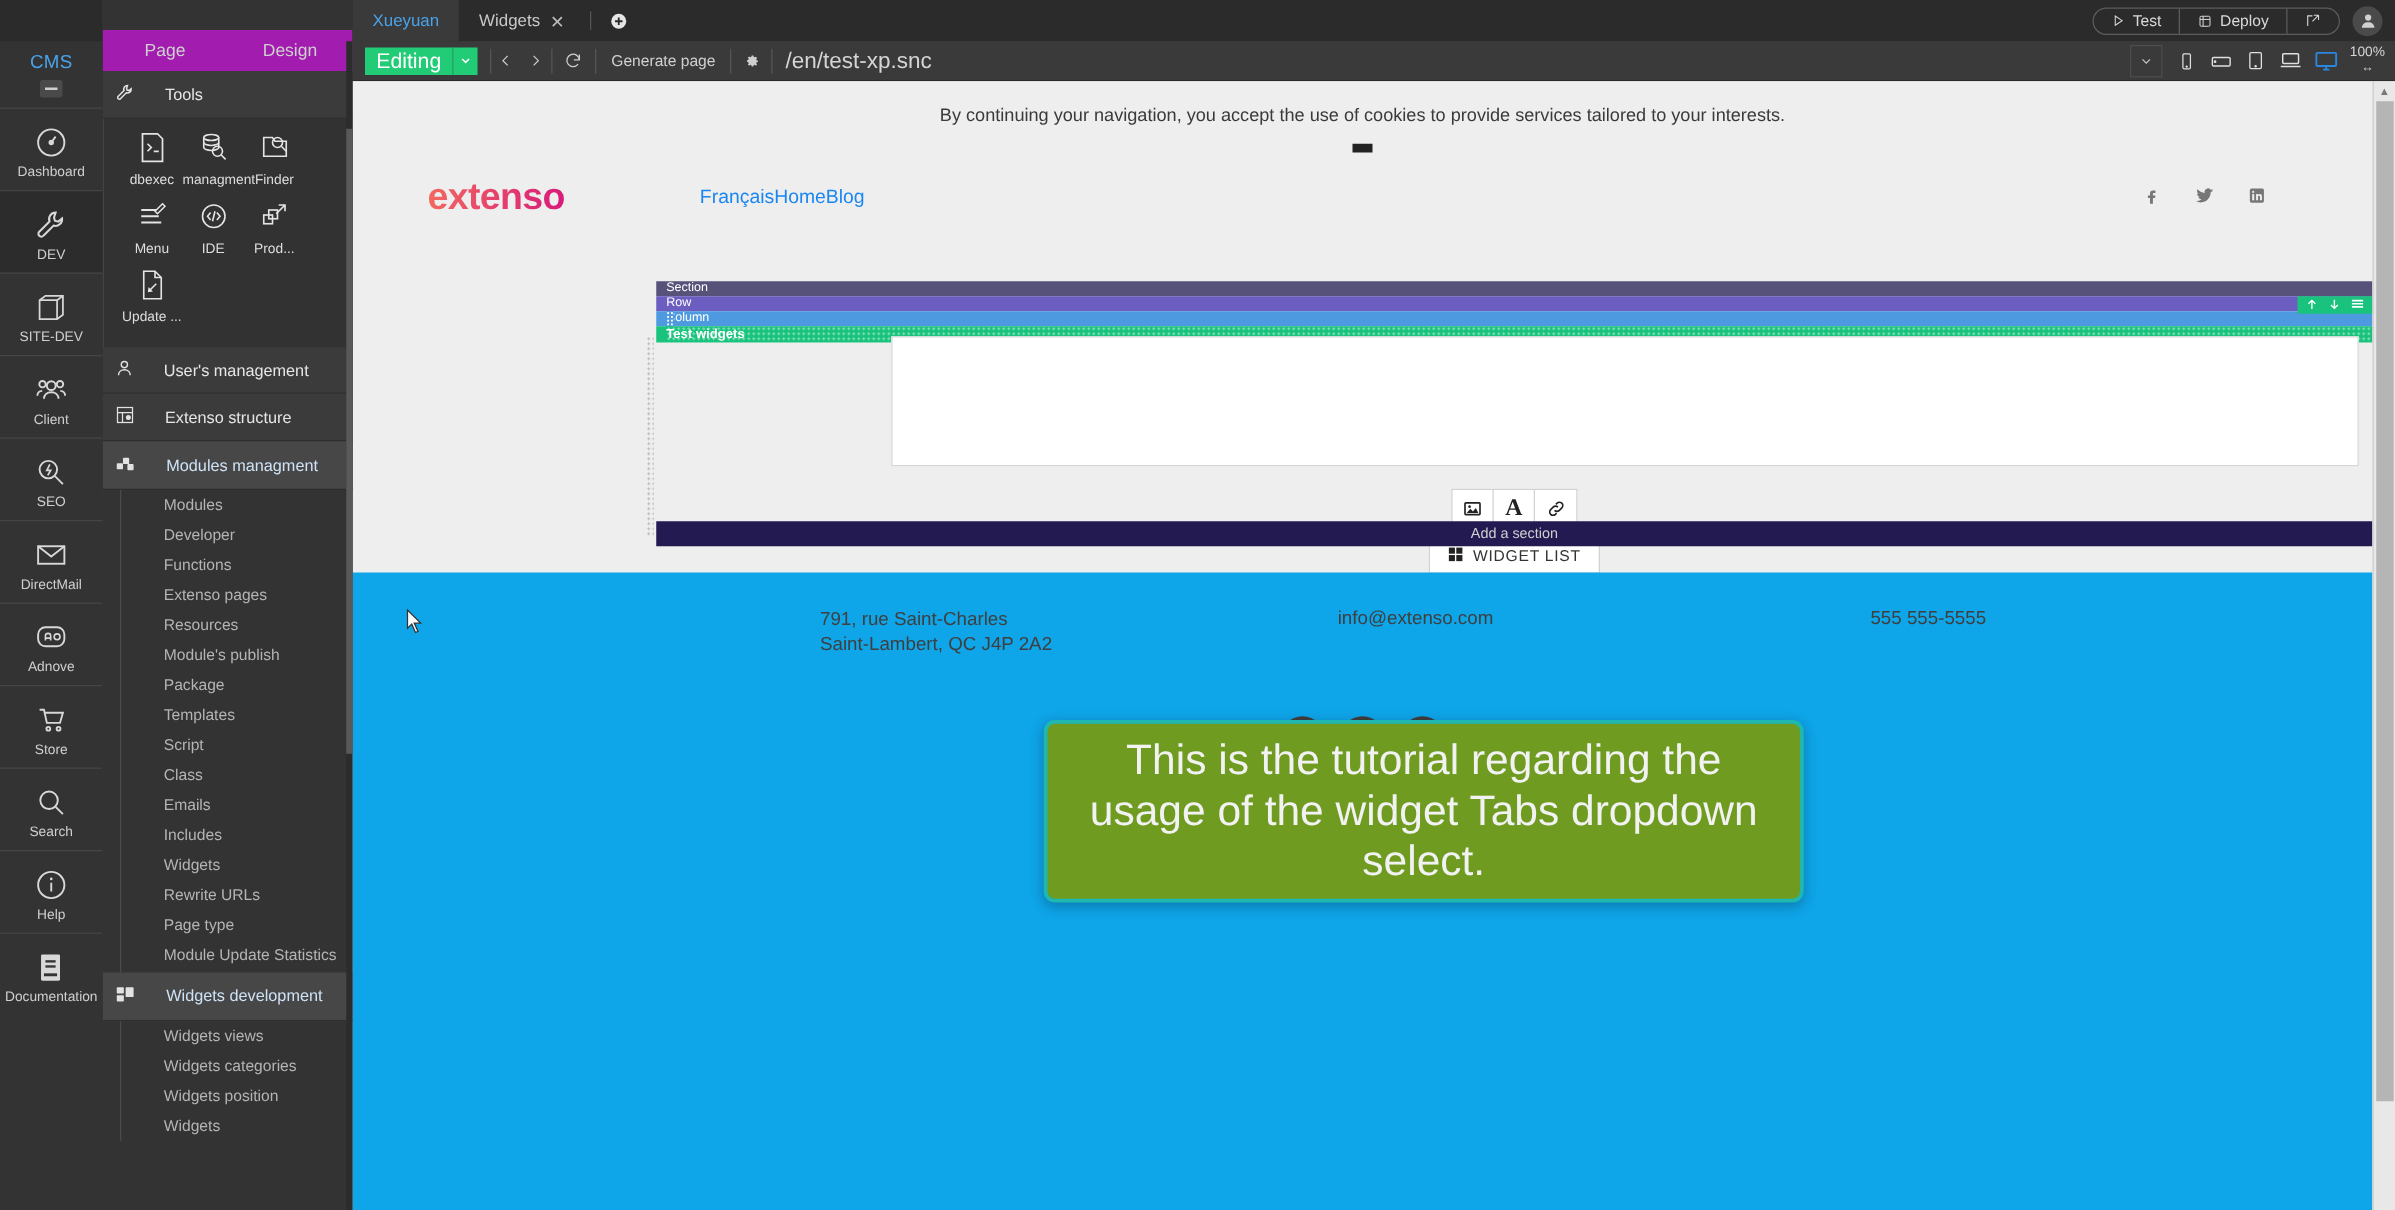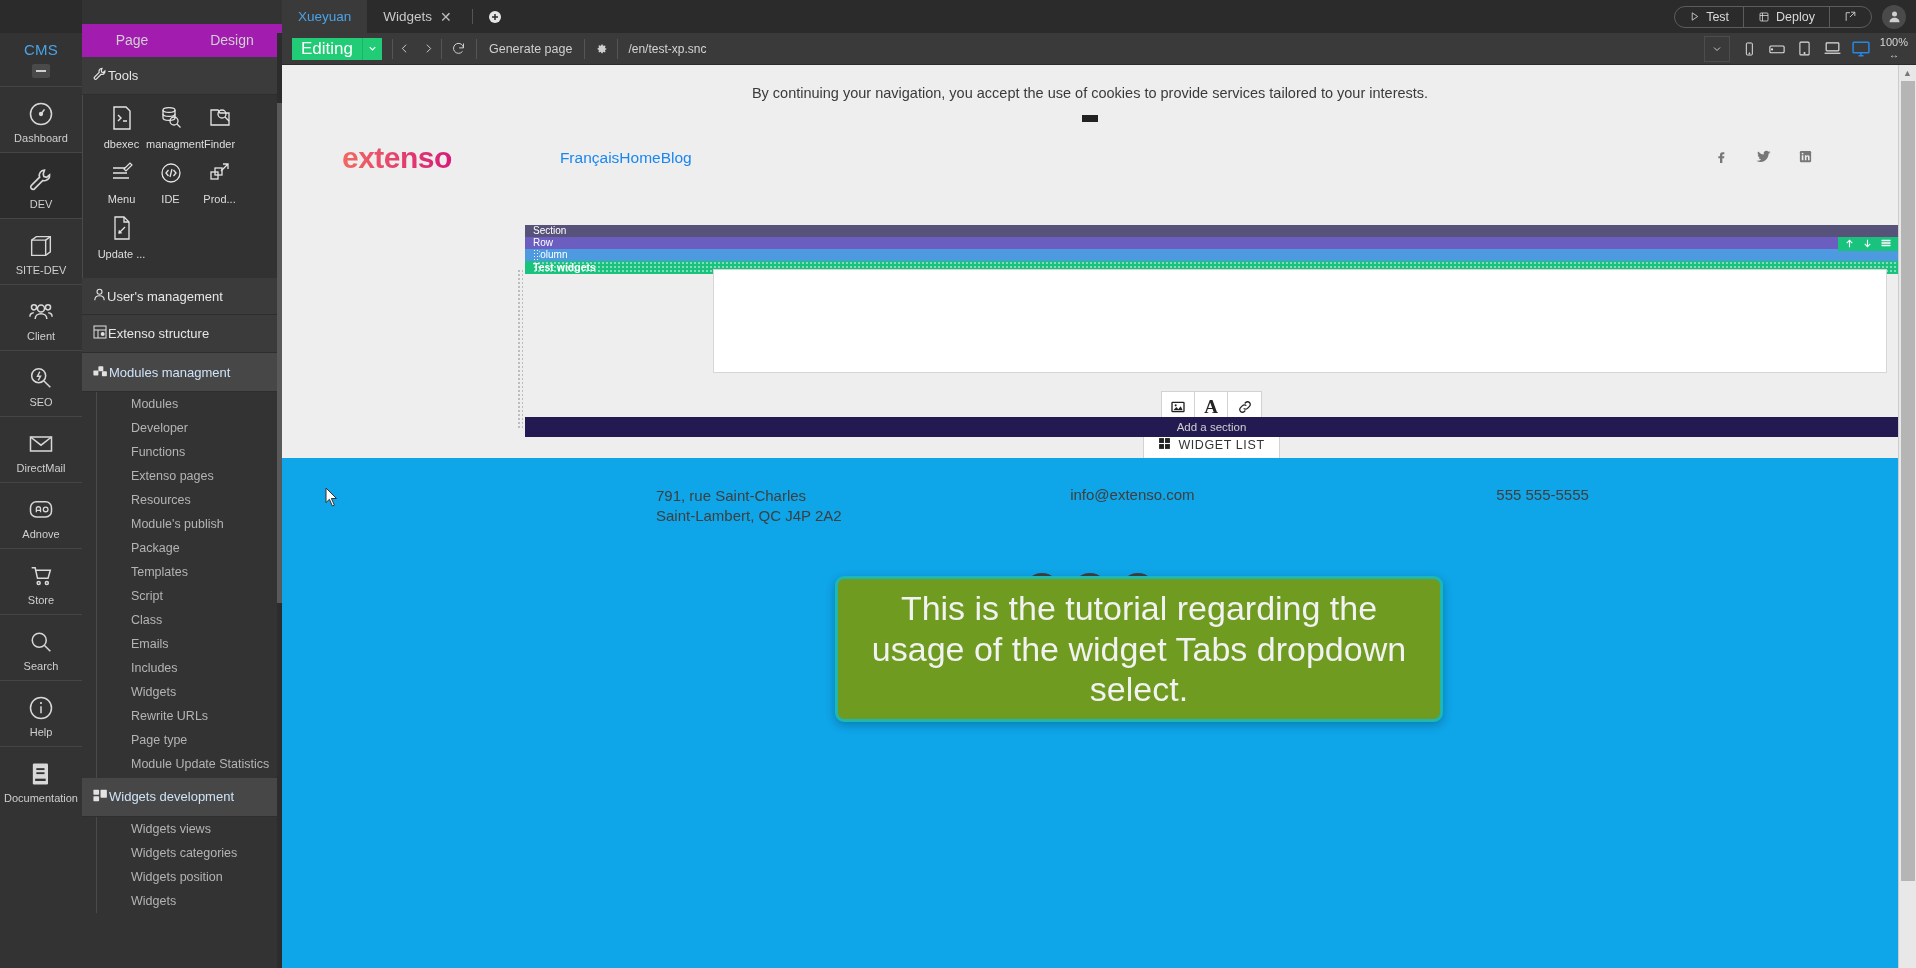--- a/index.html
+++ b/index.html
@@ -45,21 +45,21 @@
     width:200px; flex:0 0 200px; background:#333333; height:968px;
     position:relative; overflow:hidden; z-index:30;
   }
   .panel-tabs{
     height:33px; background:#a21caf; display:flex; align-items:center;margin-top:24px;
   }
   .panel-tab{
     flex:1; text-align:center; font-size:14px; color:#cfcfcf; cursor:pointer; line-height:33px;
   }
   .grp{
-    display:flex; align-items:center; gap:0; padding:9px 10px;
+    display:flex; align-items:center; gap:24px; padding:9px 10px;
     background:#3b3b3b; border-bottom:1px solid #2e2e2e; cursor:pointer;
   }
   .grp.sel{ background:#474747; }
   .grp .gl{ font-size:13px; color:#e6e6e6; }
   .grp.sel .gl{ color:#cfe3f7; }
   .tools-body{ background:#323232; padding:8px 4px 10px 14px; border-left:1px solid #4a4a4a; }
   .tools-grid{ display:flex; flex-wrap:wrap; }
   .tool{
     width:49px; text-align:center; margin:2px 0 8px 0; cursor:pointer;
   }
@@ -123,21 +123,21 @@
     border-left:1px solid #1bb368; cursor:pointer;
   }
   .ub-sep{ width:1px; background:#555; height:20px; margin:0 0px; }
   .ub-btn{
     width:24px; display:flex; align-items:center; justify-content:center; color:#cfcfcf; cursor:pointer; height:22px;
   }
   .ub-gen{
     padding:0 12px; font-size:12.5px; color:#d0d0d0; cursor:pointer; display:flex; align-items:center; height:22px;
   }
   .ub-url{
-    flex:1; font-size:12px; color:#d5d5d5; padding-left:10px;
+    flex:1; font-size:18px; color:#d5d5d5; padding-left:10px;
   }
   .ub-caret{ width:26px; display:flex; align-items:center; justify-content:center; border:1px solid #4d4d4d; height:26px; color:#c9c9c9; cursor:pointer;}
   .devices{ display:flex; align-items:center; gap:2px; padding:0 6px; }
   .dev{ width:26px; height:26px; display:flex; align-items:center; justify-content:center; cursor:pointer; }
   .zoomlbl{ font-size:11px; color:#d6d6d6; text-align:center; padding-right:8px; cursor:pointer; line-height:1.05;}
 
   
   .canvas{ flex:1; position:relative; background:#fff; overflow:hidden; }
   .site{ position:absolute; inset:0 18px 0 0; background:#eeeeee; }
   .cookie{

